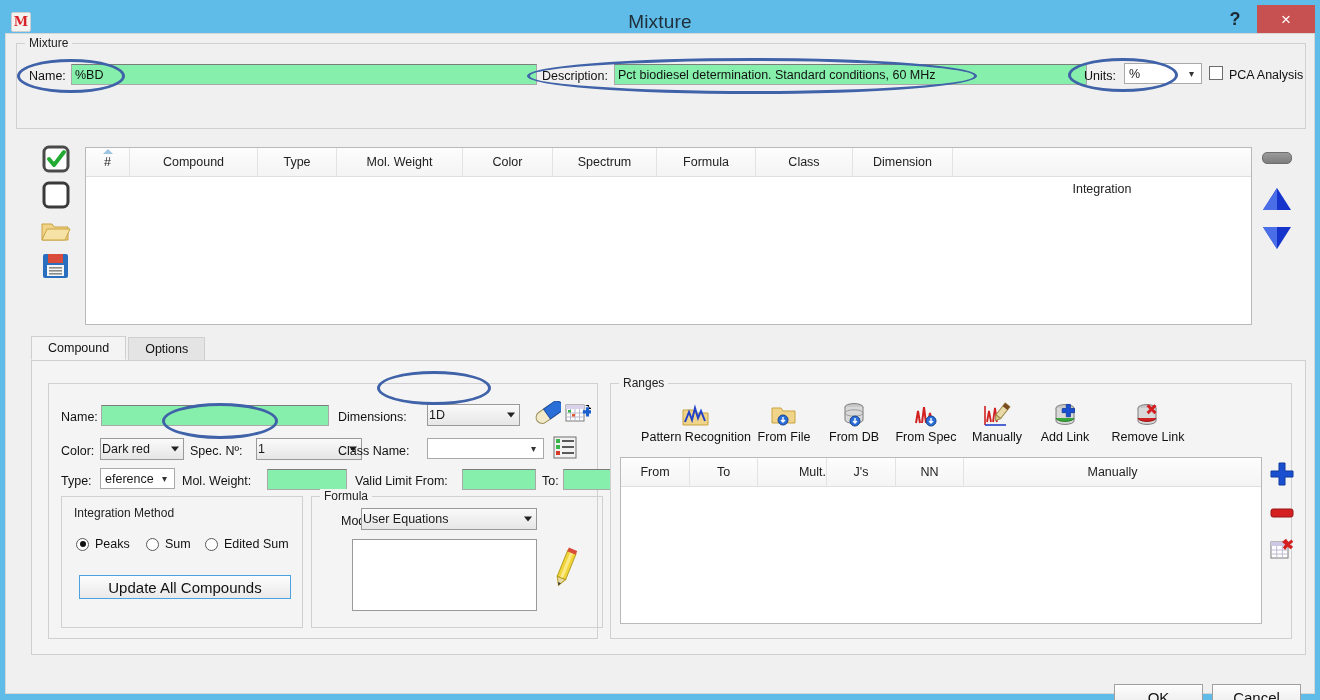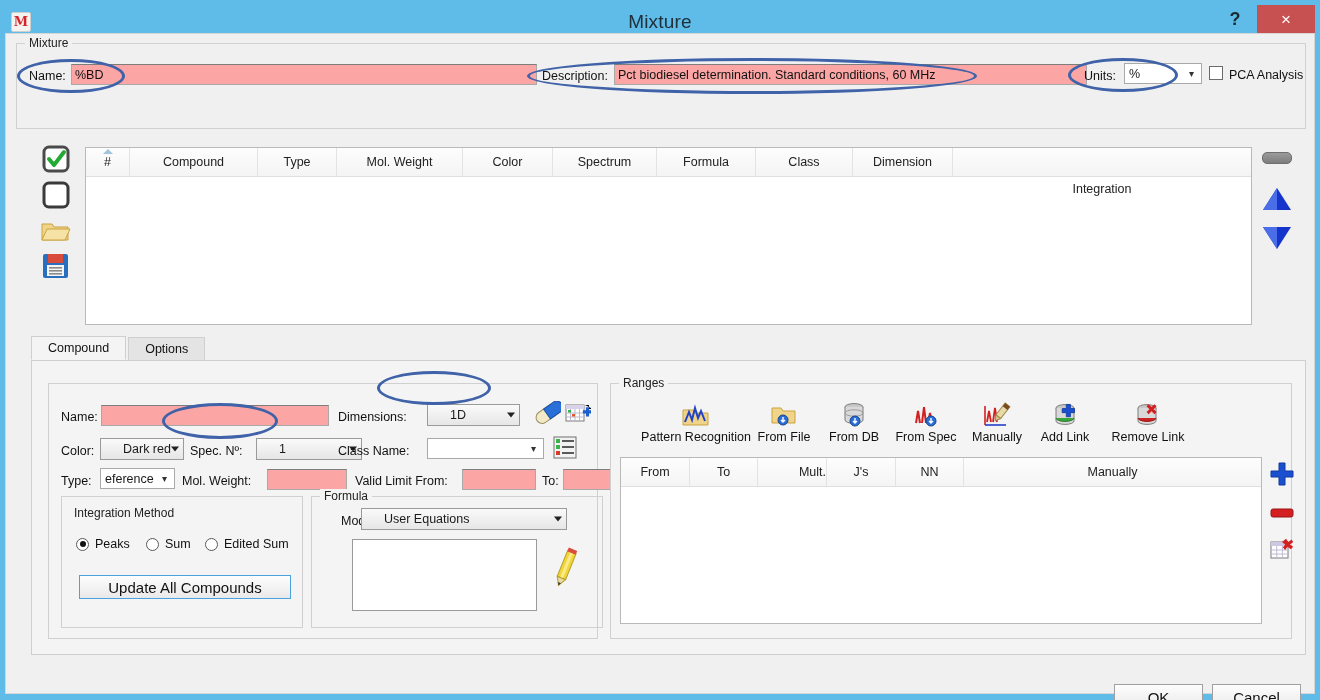--- a/index.html
+++ b/index.html
@@ -69,21 +69,21 @@
     background: transparent;
   }
   .group > .legend {
     position: absolute; top: -8px; left: 8px;
     background: #f0f0f0; padding: 0 4px;
     font-size: 12px; color: #222;
   }
 
   
   .tf {
-    background: #fca5a5;
+    background: #86efac;
     border: 1px solid #a9a9a9;
     border-top-color: #7d7d7d;
     height: 21px;
     padding: 0 3px;
     font-size: 12.5px;
     font-family: "Liberation Sans", sans-serif;
     color: #111;
     display: flex; align-items: center;
     outline: none;
   }
@@ -104,21 +104,21 @@
     display: flex; align-items: center; justify-content: center;
     font-size: 10px; color: #333;
   }
   
   .combo3d {
     position: absolute;
     background: linear-gradient(#fafafa,#e6e6e6);
     border: 1px solid #9a9a9a;
     height: 22px;
     display: flex; align-items: center;
-    padding-left: 22px;
+    padding-left: 1px;
     font-size: 12.5px;
   }
   .combo3d .arr {
     position: absolute; right: 4px; top: 50%; transform: translateY(-50%);
     width: 0; height: 0;
     border-left: 4px solid transparent;
     border-right: 4px solid transparent;
     border-top: 5px solid #222;
   }
 
@@ -430,21 +430,21 @@
             <span class="lbl" style="margin-left:6px;">Edited Sum</span>
           </div>
 
           <div class="btn focus" style="position:absolute; left:17px; top:78px; width:212px; height:24px;">Update All Compounds</div>
         </div>
 
         <div class="group" style="left:262px; top:112px; width:292px; height:132px;">
           <div class="legend" style="background:#f4f4f4;">Formula</div>
 
           <div class="lbl" style="position:absolute; left:29px; top:17px;">Mode:</div>
-          <div class="combo3d" style="left:49px; top:11px; width:206px;">
+          <div class="combo3d" style="left:49px; top:11px; width:176px;">
             <span>User Equations</span>
             <span class="arr"></span>
           </div>
 
           <div style="position:absolute; left:40px; top:42px; width:185px; height:72px; background:#fff; border:1px solid #9a9a9a;"></div>
 
           <div style="position:absolute; left:240px; top:50px;">
             <svg width="28" height="42" viewBox="0 0 28 42">
               <g transform="rotate(22 14 21)">
                 <rect x="9" y="4" width="9" height="28" fill="#f0d63a" stroke="#b89f20" stroke-width="1"></rect>

